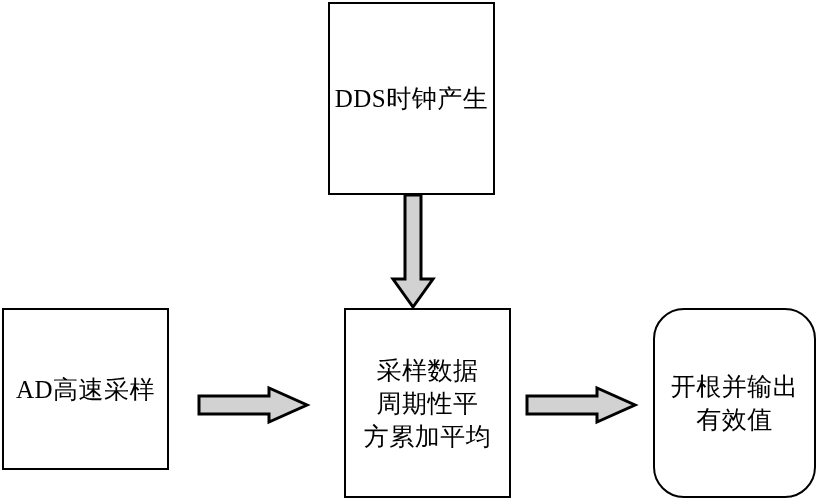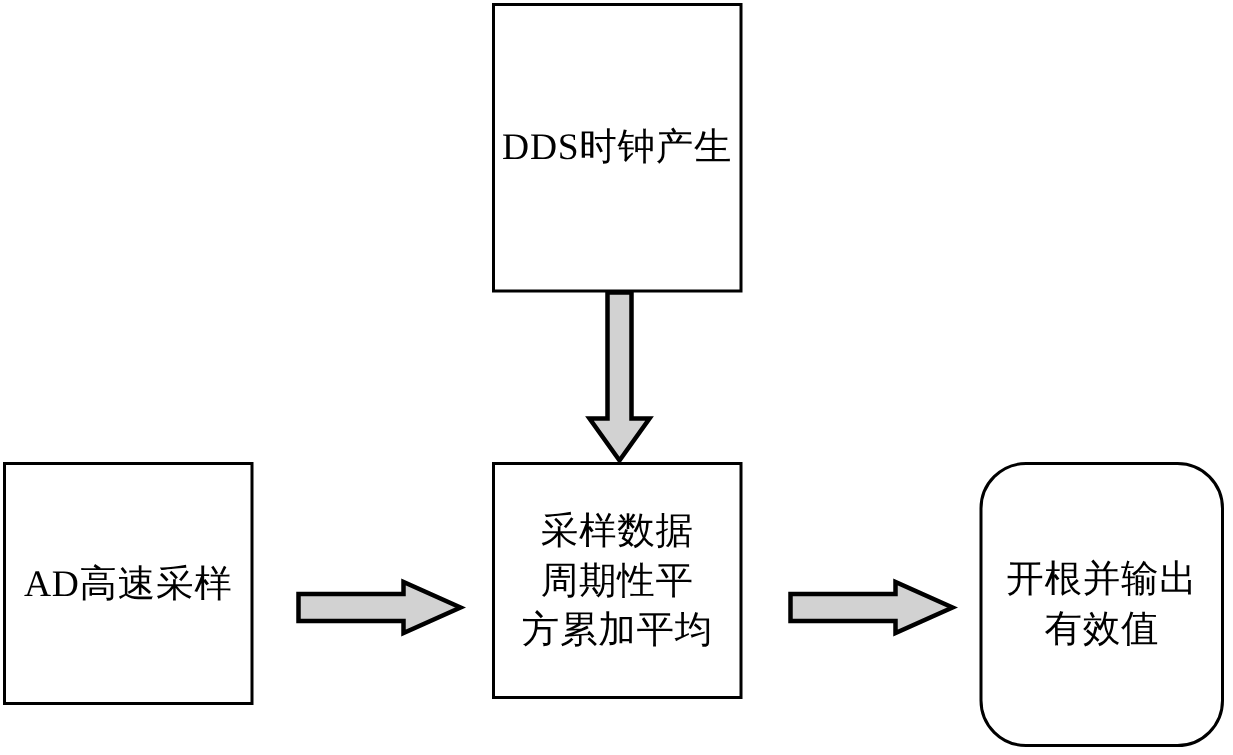--- a/index.html
+++ b/index.html
@@ -50,21 +50,21 @@
 <div id="canvas">
 
   <div class="box" style="left:328px; top:2px; width:167px; height:193px;">
     <span class="box-label">DDS时钟产生</span>
   </div>
 
   <div class="box" style="left:2px; top:308px; width:167px; height:162px;">
     <span class="box-label">AD高速采样</span>
   </div>
 
-  <div class="box" style="left:328px; top:308px; width:167px; height:158px;justify-content:center;">
+  <div class="box" style="left:344px; top:308px; width:167px; height:190px;justify-content:center;">
     <span class="box-label">采样数据
 周期性平
 方累加平均</span>
   </div>
 
   <div class="box" style="left:653px; top:308px; width:163px; height:190px;border-radius:31px;">
     <span class="box-label">开根并输出
 有效值</span>
   </div>
 

